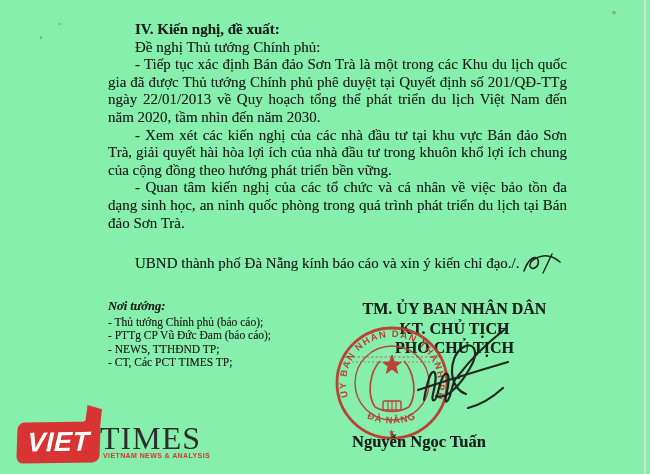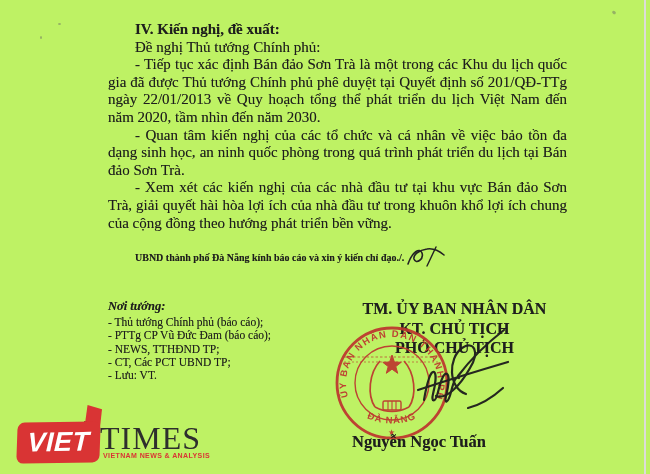--- a/index.html
+++ b/index.html
@@ -1,19 +1,19 @@
 <!DOCTYPE html>
 <html><head>
 <meta charset="utf-8">
 <style>
   * { margin:0; padding:0; box-sizing:border-box; }
   body { background:#ffffff; }
   .page {
     position:relative; width:650px; height:474px;
-    background:#bef264; overflow:hidden;
+    background:#86efac; overflow:hidden;
     font-family:"Liberation Serif","DejaVu Serif",serif;
     color:#1e1e1e;
   }
   .page-edge {
     position:absolute; right:4px; top:0; width:2px; height:474px;
     background:#dcdcd9;
   }
   .speck { position:absolute; background:rgba(100,100,100,.45); border-radius:50%; }
   .speck.s1 { left:612px; top:11px; width:4px; height:3px; transform:rotate(40deg); }
   .speck.s2 { left:58px;  top:23px; width:3px; height:2px; }
@@ -22,22 +22,22 @@
   
   .body-text {
     position:absolute; left:108px; top:21px; width:459px;
     font-size:15px; line-height:17.6px; text-align:justify;
     text-shadow:0 0 .4px rgba(0,0,0,.4);
   }
   .heading { font-weight:bold; margin-left:27px; text-align:left; }
   .para { text-indent:27px; }
 
   .closing {
-    position:absolute; left:108px; top:244px; width:500px;
-    font-size:10px; text-shadow:0 0 .4px rgba(0,0,0,.4);font-weight:bold;
+    position:absolute; left:108px; top:251px; width:500px;
+    font-size:15px; text-shadow:0 0 .4px rgba(0,0,0,.4);
   }
   .closing-inner { margin-left:27px; white-space:nowrap; }
   .paraph { vertical-align:-7px; margin-left:1px; }
 
   
   .recipients {
     position:absolute; left:108px; top:300px;
     font-size:11.5px; line-height:13.2px;
     text-shadow:0 0 .3px rgba(0,0,0,.4);
   }
@@ -101,40 +101,39 @@
 
   <div class="page-edge"></div>
   <div class="speck s1"></div>
   <div class="speck s2"></div>
   <div class="speck s3"></div>
 
   <div class="body-text">
     <div class="heading">IV. Kiến nghị, đề xuất:</div>
     <div class="para">Đề nghị Thủ tướng Chính phủ:</div>
     <div class="para">- Tiếp tục xác định Bán đảo Sơn Trà là một trong các Khu du lịch quốc gia đã được Thủ tướng Chính phủ phê duyệt tại Quyết định số 201/QĐ-TTg ngày 22/01/2013 về Quy hoạch tổng thể phát triển du lịch Việt Nam đến năm 2020, tầm nhìn đến năm 2030.</div>
+    <div class="para">- Xem xét các kiến nghị của các nhà đầu tư tại khu vực Bán đảo Sơn Trà, giải quyết hài hòa lợi ích của nhà đầu tư trong khuôn khổ lợi ích chung của cộng đồng theo hướng phát triển bền vững.</div>
     <div class="para">- Quan tâm kiến nghị của các tổ chức và cá nhân về việc bảo tồn đa dạng sinh học, an ninh quốc phòng trong quá trình phát triển du lịch tại Bán đảo Sơn Trà.</div>
-    <div class="para">- Xem xét các kiến nghị của các nhà đầu tư tại khu vực Bán đảo Sơn Trà, giải quyết hài hòa lợi ích của nhà đầu tư trong khuôn khổ lợi ích chung của cộng đồng theo hướng phát triển bền vững.</div>
   </div>
 
   <div class="closing">
     <div class="closing-inner">
       <span>UBND thành phố Đà Nẵng kính báo cáo và xin ý kiến chỉ đạo./.</span><svg class="paraph" width="42" height="24" viewBox="0 0 42 24">
         <path d="M 3 20 C 7 8, 15 3, 17 9 C 19 15, 11 21, 9 15 C 8 11, 14 6, 22 5 C 28 4, 33 6, 39 11" fill="none" stroke="#232323" stroke-width="1.6" stroke-linecap="round"></path>
         <path d="M 22 22 L 31 3" fill="none" stroke="#232323" stroke-width="1.4" stroke-linecap="round"></path>
       </svg>
     </div>
   </div>
 
   <div class="recipients">
     <div class="recip-title">Nơi tướng:</div>
     <div class="recip-item">- Thủ tướng Chính phủ (báo cáo);</div>
     <div class="recip-item">- PTTg CP Vũ Đức Đam (báo cáo);</div>
     <div class="recip-item">- NEWS, TTHĐND TP;</div>
-    <div class="recip-item">- CT, Các PCT UBND TP;</div>
-    <div class="recip-item">- Lưu: VT.</div>
+    <div class="recip-item">- CT, Các PCT TIMES TP;</div>
   </div>
 
   <div class="sig-block">
     <div>TM. ỦY BAN NHÂN DÂN</div>
     <div>KT. CHỦ TỊCH</div>
     <div>PHÓ CHỦ TỊCH</div>
   </div>
 
   <svg class="seal-svg" width="124" height="124" viewBox="0 0 124 124">
     <g stroke="#bd362f" fill="none">

